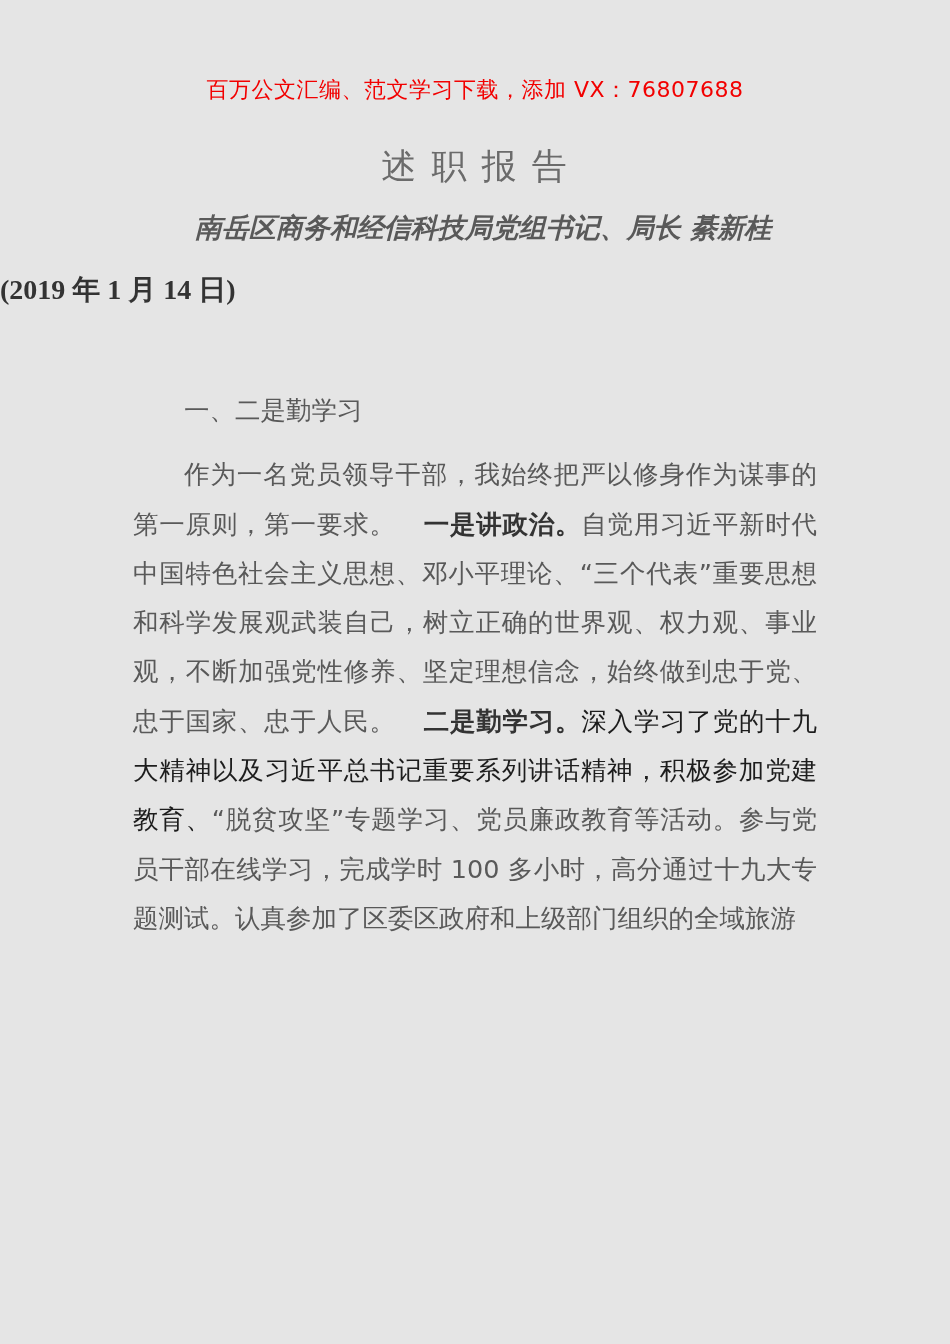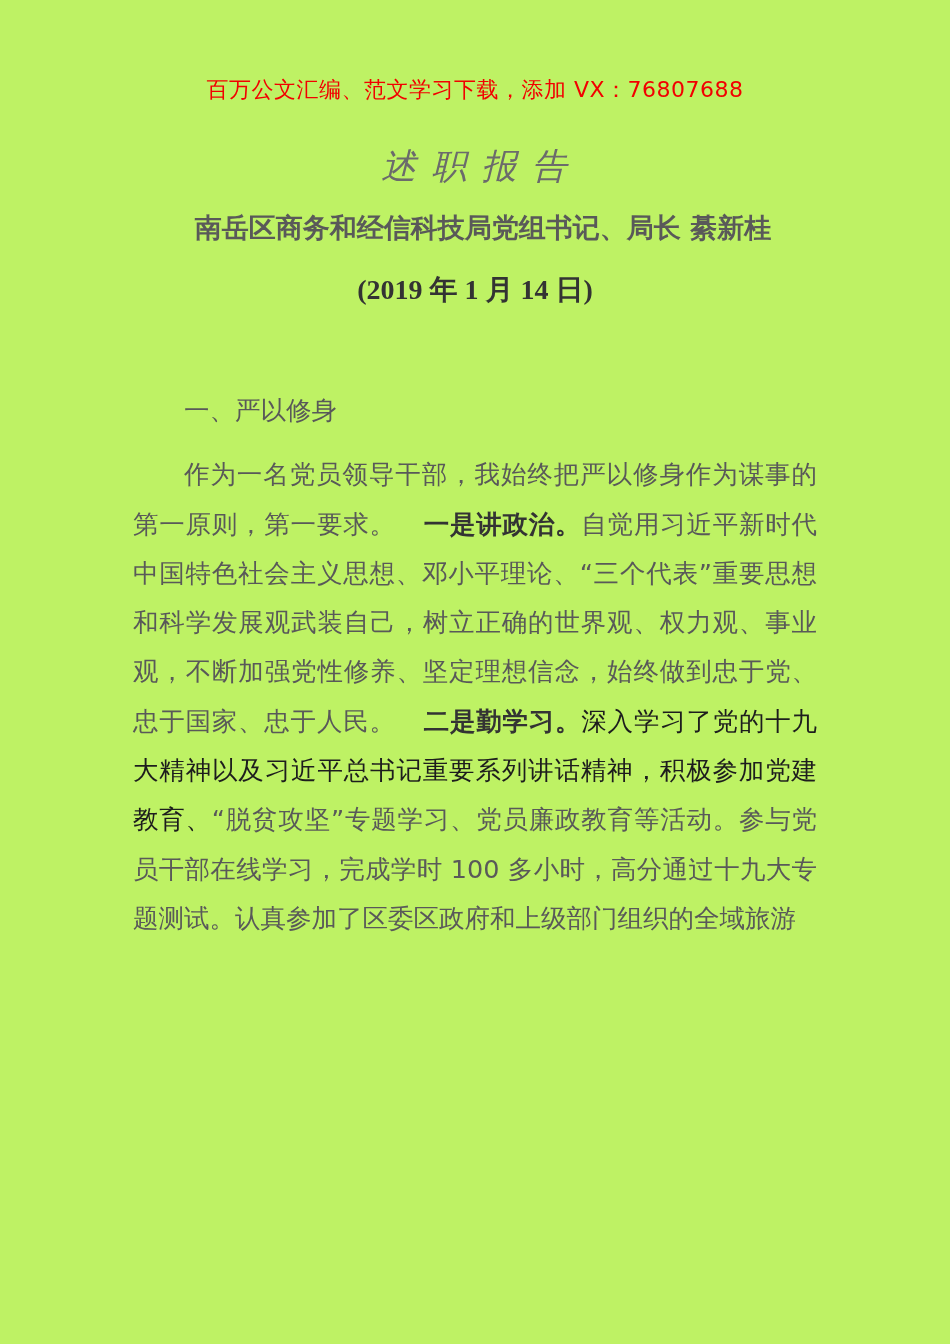--- a/index.html
+++ b/index.html
@@ -5,54 +5,54 @@
   html, body {
     margin: 0;
     padding: 0;
     background: #ffffff;
   }
   .page {
     position: relative;
     width: 950px;
     height: 1344px;
     margin: 0 auto;
-    background: #bef264;
+    background: #e5e5e5;
     overflow: hidden;
     font-family: "DejaVu Sans", "Liberation Sans", sans-serif;
   }
   .promo {
     padding-top: 76px;
     text-align: center;
     font-size: 22px;
     line-height: 28px;
     font-weight: 400;
     letter-spacing: 0.5px;
     color: #f20000;
   }
   .title {
     margin: 40px 0 0 0;
     text-align: center;
     font-size: 35px;
     line-height: 44px;
     font-weight: 400;
     letter-spacing: 2px;
     color: #6b6b6b;
-    font-style: italic;
   }
   .subtitle {
     margin: 20px 0 0 16px;
     text-align: center;
     font-size: 27px;
     line-height: 40px;
     font-weight: 700;
     color: #595959;
+    font-style: italic;
   }
   .dateline {
     margin: 22px 0 0 0;
-    text-align: center;
+    text-align: left;
     font-size: 28px;
     line-height: 40px;
     font-weight: 700;
     color: #333333;
     font-family: "Liberation Serif", "DejaVu Serif", serif;
   }
   .doc-body {
     margin-top: 76px;
     padding: 0 133px;
     color: #595959;
@@ -82,16 +82,16 @@
 <div class="page">
   <div class="promo">百万公文汇编、范文学习下载，添加 VX：76807688</div>
 
   <h1 class="title">述 职 报 告</h1>
 
   <h2 class="subtitle">南岳区商务和经信科技局党组书记、局长 綦新桂</h2>
 
   <h3 class="dateline">(2019 年 1 月 14 日)</h3>
 
   <div class="doc-body">
-      <p class="para heading"><span>一、严以修身</span></p>
+      <p class="para heading"><span>一、二是勤学习</span></p>
       <p class="para"><span>作为一名党员领导干部，我始终把严以修身作为谋事的第一原则，第一要求。</span><span class="seg-bold">一是讲政治。</span><span>自觉用习近平新时代中国特色社会主义思想、邓小平理论、“三个代表”重要思想和科学发展观武装自己，树立正确的世界观、权力观、事业观，不断加强党性修养、坚定理想信念，始终做到忠于党、忠于国家、忠于人民。</span><span class="seg-bold">二是勤学习。</span><span class="seg-dark">深入学习了党的十九大精神以及习近平总书记重要系列讲话精神，积极参加党建教育、</span><span>“脱贫攻坚”专题学习、党员廉政教育等活动。参与党员干部在线学习，完成学时 100 多小时，高分通过十九大专题测试。认真参加了区委区政府和上级部门组织的全域旅游</span></p>
     </div>
 </div>
 
 </body></html>

